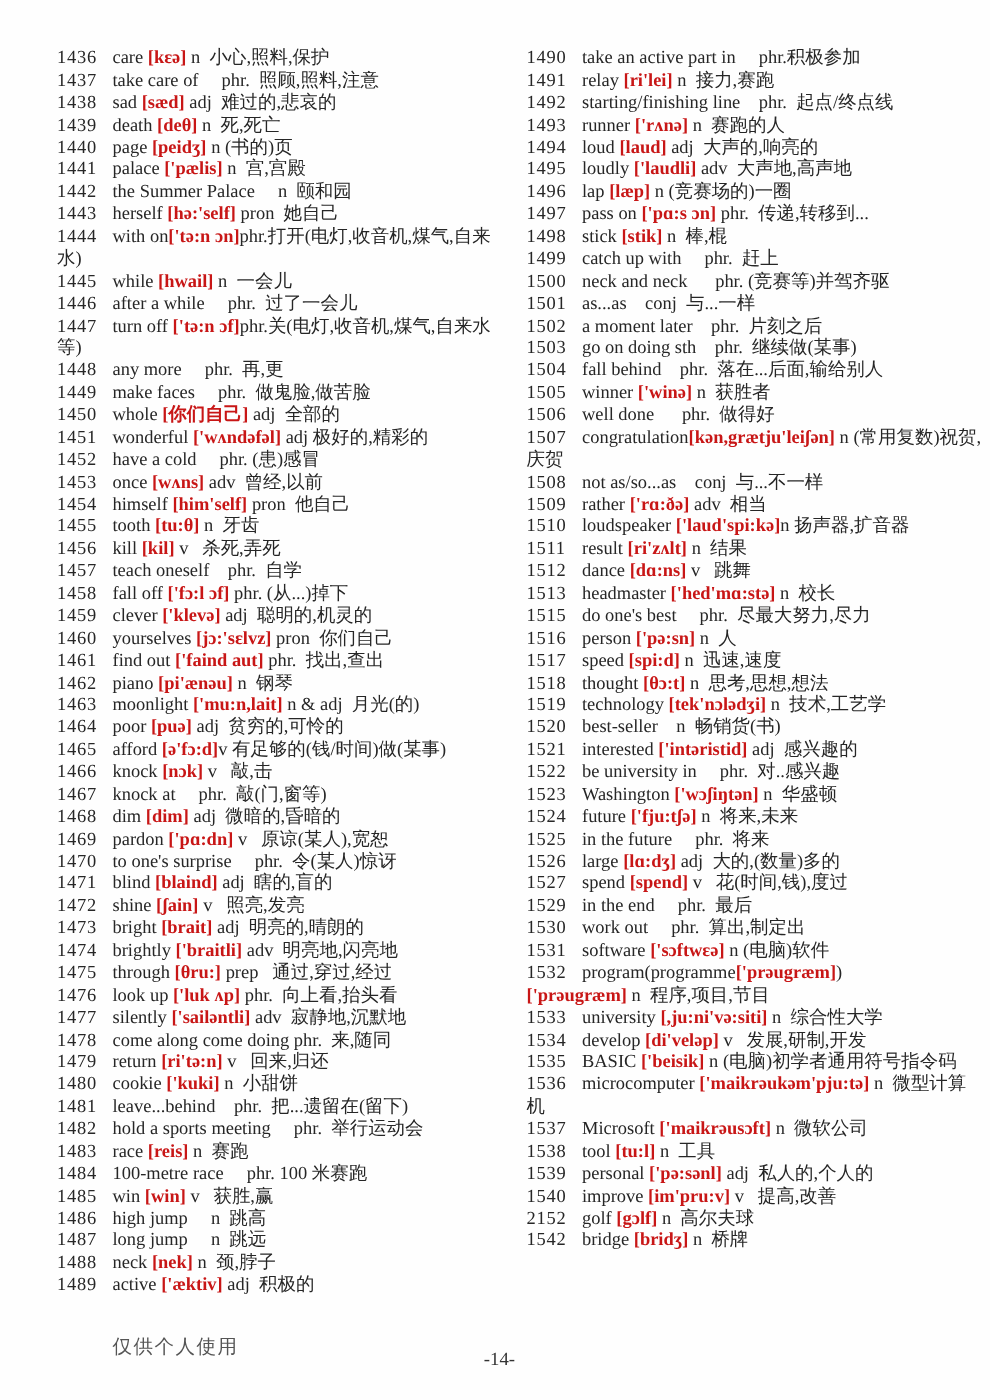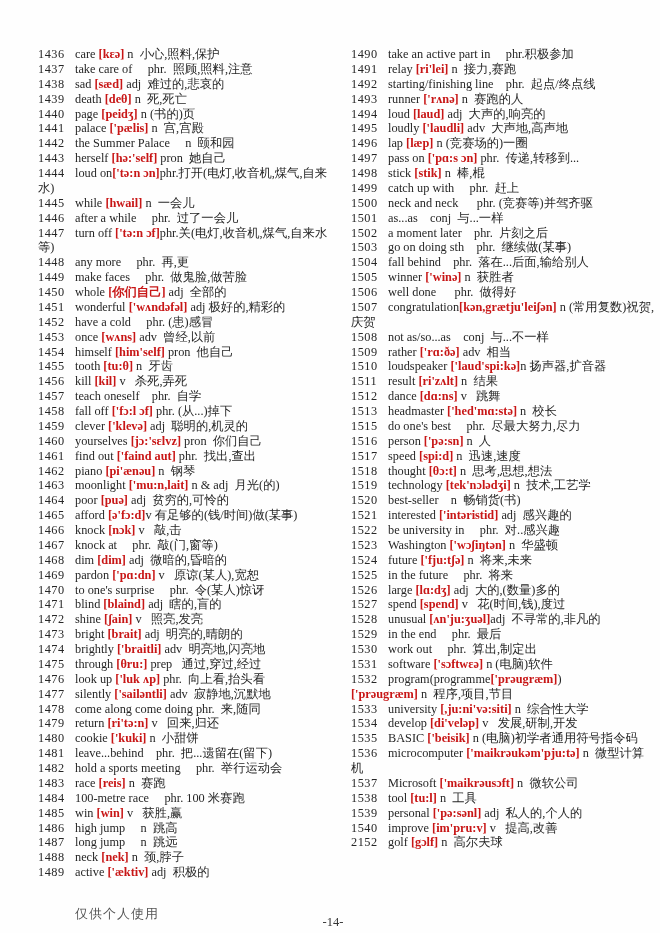--- a/index.html
+++ b/index.html
@@ -10,21 +10,21 @@
   html,body{margin:0;padding:0;}
   body{
     width:660px;height:933px;
     background:var(--paper);
     font-family:"Liberation Serif","DejaVu Serif",serif;
     color:var(--ink);
     overflow:hidden;
     position:relative;
   }
   .page{
-    position:absolute;left:0;top:16px;width:660px;height:694px;
+    position:absolute;left:0;top:0;width:660px;height:694px;
   }
   .columns{
     position:absolute;left:38px;top:31px;
     display:flex;gap:10px;
   }
   .col{
     width:303px;
     font-size:12.3px;
     line-height:14.87px;
   }
@@ -58,21 +58,21 @@
   <div class="columns">
     <div class="col">
         <div class="entry"><span class="num">1436</span><span class="tx">care </span><span class="ph">[kɛə]</span><span class="tx"> n  小心,照料,保护</span></div>
         <div class="entry"><span class="num">1437</span><span class="tx">take care of     phr.  照顾,照料,注意</span></div>
         <div class="entry"><span class="num">1438</span><span class="tx">sad </span><span class="ph">[sæd]</span><span class="tx"> adj  难过的,悲哀的</span></div>
         <div class="entry"><span class="num">1439</span><span class="tx">death </span><span class="ph">[deθ]</span><span class="tx"> n  死,死亡</span></div>
         <div class="entry"><span class="num">1440</span><span class="tx">page </span><span class="ph">[peidʒ]</span><span class="tx"> n (书的)页</span></div>
         <div class="entry"><span class="num">1441</span><span class="tx">palace </span><span class="ph">['pælis]</span><span class="tx"> n  宫,宫殿</span></div>
         <div class="entry"><span class="num">1442</span><span class="tx">the Summer Palace     n  颐和园</span></div>
         <div class="entry"><span class="num">1443</span><span class="tx">herself </span><span class="ph">[hə:'self]</span><span class="tx"> pron  她自己</span></div>
-        <div class="entry"><span class="num">1444</span><span class="tx">loud on</span><span class="ph">['tə:n ɔn]</span><span class="tx">phr.打开(电灯,收音机,煤气,自来水)</span></div>
+        <div class="entry"><span class="num">1444</span><span class="tx">with on</span><span class="ph">['tə:n ɔn]</span><span class="tx">phr.打开(电灯,收音机,煤气,自来水)</span></div>
         <div class="entry"><span class="num">1445</span><span class="tx">while </span><span class="ph">[hwail]</span><span class="tx"> n  一会儿</span></div>
         <div class="entry"><span class="num">1446</span><span class="tx">after a while     phr.  过了一会儿</span></div>
         <div class="entry"><span class="num">1447</span><span class="tx">turn off </span><span class="ph">['tə:n ɔf]</span><span class="tx">phr.关(电灯,收音机,煤气,自来水等)</span></div>
         <div class="entry"><span class="num">1448</span><span class="tx">any more     phr.  再,更</span></div>
         <div class="entry"><span class="num">1449</span><span class="tx">make faces     phr.  做鬼脸,做苦脸</span></div>
         <div class="entry"><span class="num">1450</span><span class="tx">whole </span><span class="ph">[你们自己]</span><span class="tx"> adj  全部的</span></div>
         <div class="entry"><span class="num">1451</span><span class="tx">wonderful </span><span class="ph">['wʌndəfəl]</span><span class="tx"> adj 极好的,精彩的</span></div>
         <div class="entry"><span class="num">1452</span><span class="tx">have a cold     phr. (患)感冒</span></div>
         <div class="entry"><span class="num">1453</span><span class="tx">once </span><span class="ph">[wʌns]</span><span class="tx"> adv  曾经,以前</span></div>
         <div class="entry"><span class="num">1454</span><span class="tx">himself </span><span class="ph">[him'self]</span><span class="tx"> pron  他自己</span></div>
@@ -143,32 +143,32 @@
         <div class="entry"><span class="num">1518</span><span class="tx">thought </span><span class="ph">[θɔ:t]</span><span class="tx"> n  思考,思想,想法</span></div>
         <div class="entry"><span class="num">1519</span><span class="tx">technology </span><span class="ph">[tek'nɔlədʒi]</span><span class="tx"> n  技术,工艺学</span></div>
         <div class="entry"><span class="num">1520</span><span class="tx">best-seller    n  畅销货(书)</span></div>
         <div class="entry"><span class="num">1521</span><span class="tx">interested </span><span class="ph">['intəristid]</span><span class="tx"> adj  感兴趣的</span></div>
         <div class="entry"><span class="num">1522</span><span class="tx">be university in     phr.  对..感兴趣</span></div>
         <div class="entry"><span class="num">1523</span><span class="tx">Washington </span><span class="ph">['wɔʃiŋtən]</span><span class="tx"> n  华盛顿</span></div>
         <div class="entry"><span class="num">1524</span><span class="tx">future </span><span class="ph">['fju:tʃə]</span><span class="tx"> n  将来,未来</span></div>
         <div class="entry"><span class="num">1525</span><span class="tx">in the future     phr.  将来</span></div>
         <div class="entry"><span class="num">1526</span><span class="tx">large </span><span class="ph">[lɑ:dʒ]</span><span class="tx"> adj  大的,(数量)多的</span></div>
         <div class="entry"><span class="num">1527</span><span class="tx">spend </span><span class="ph">[spend]</span><span class="tx"> v   花(时间,钱),度过</span></div>
-        <div class="entry"><span class="num">1528</span><span class="tx">unusual </span><span class="ph">[ʌn'ju:ʒuəl]</span><span class="tx">adj  不寻常的,非凡的</span></div>
         <div class="entry"><span class="num">1529</span><span class="tx">in the end     phr.  最后</span></div>
         <div class="entry"><span class="num">1530</span><span class="tx">work out     phr.  算出,制定出</span></div>
         <div class="entry"><span class="num">1531</span><span class="tx">software </span><span class="ph">['sɔftwɛə]</span><span class="tx"> n (电脑)软件</span></div>
         <div class="entry"><span class="num">1532</span><span class="tx">program(programme</span><span class="ph">['prəugræm]</span><span class="tx">)
 </span><span class="ph">['prəugræm]</span><span class="tx"> n  程序,项目,节目</span></div>
         <div class="entry"><span class="num">1533</span><span class="tx">university </span><span class="ph">[,ju:ni'və:siti]</span><span class="tx"> n  综合性大学</span></div>
         <div class="entry"><span class="num">1534</span><span class="tx">develop </span><span class="ph">[di'veləp]</span><span class="tx"> v   发展,研制,开发</span></div>
         <div class="entry"><span class="num">1535</span><span class="tx">BASIC </span><span class="ph">['beisik]</span><span class="tx"> n (电脑)初学者通用符号指令码</span></div>
         <div class="entry"><span class="num">1536</span><span class="tx">microcomputer </span><span class="ph">['maikrəukəm'pju:tə]</span><span class="tx"> n  微型计算机</span></div>
         <div class="entry"><span class="num">1537</span><span class="tx">Microsoft </span><span class="ph">['maikrəusɔft]</span><span class="tx"> n  微软公司</span></div>
         <div class="entry"><span class="num">1538</span><span class="tx">tool </span><span class="ph">[tu:l]</span><span class="tx"> n  工具</span></div>
         <div class="entry"><span class="num">1539</span><span class="tx">personal </span><span class="ph">['pə:sənl]</span><span class="tx"> adj  私人的,个人的</span></div>
         <div class="entry"><span class="num">1540</span><span class="tx">improve </span><span class="ph">[im'pru:v]</span><span class="tx"> v   提高,改善</span></div>
         <div class="entry"><span class="num">2152</span><span class="tx">golf </span><span class="ph">[gɔlf]</span><span class="tx"> n  高尔夫球</span></div>
+        <div class="entry"><span class="num">1542</span><span class="tx">bridge </span><span class="ph">[bridʒ]</span><span class="tx"> n  桥牌</span></div>
       </div>
   </div>
   <div class="footer-watermark">仅供个人使用</div>
   <div class="page-number">-14-</div>
 </div>
 
 </body></html>

